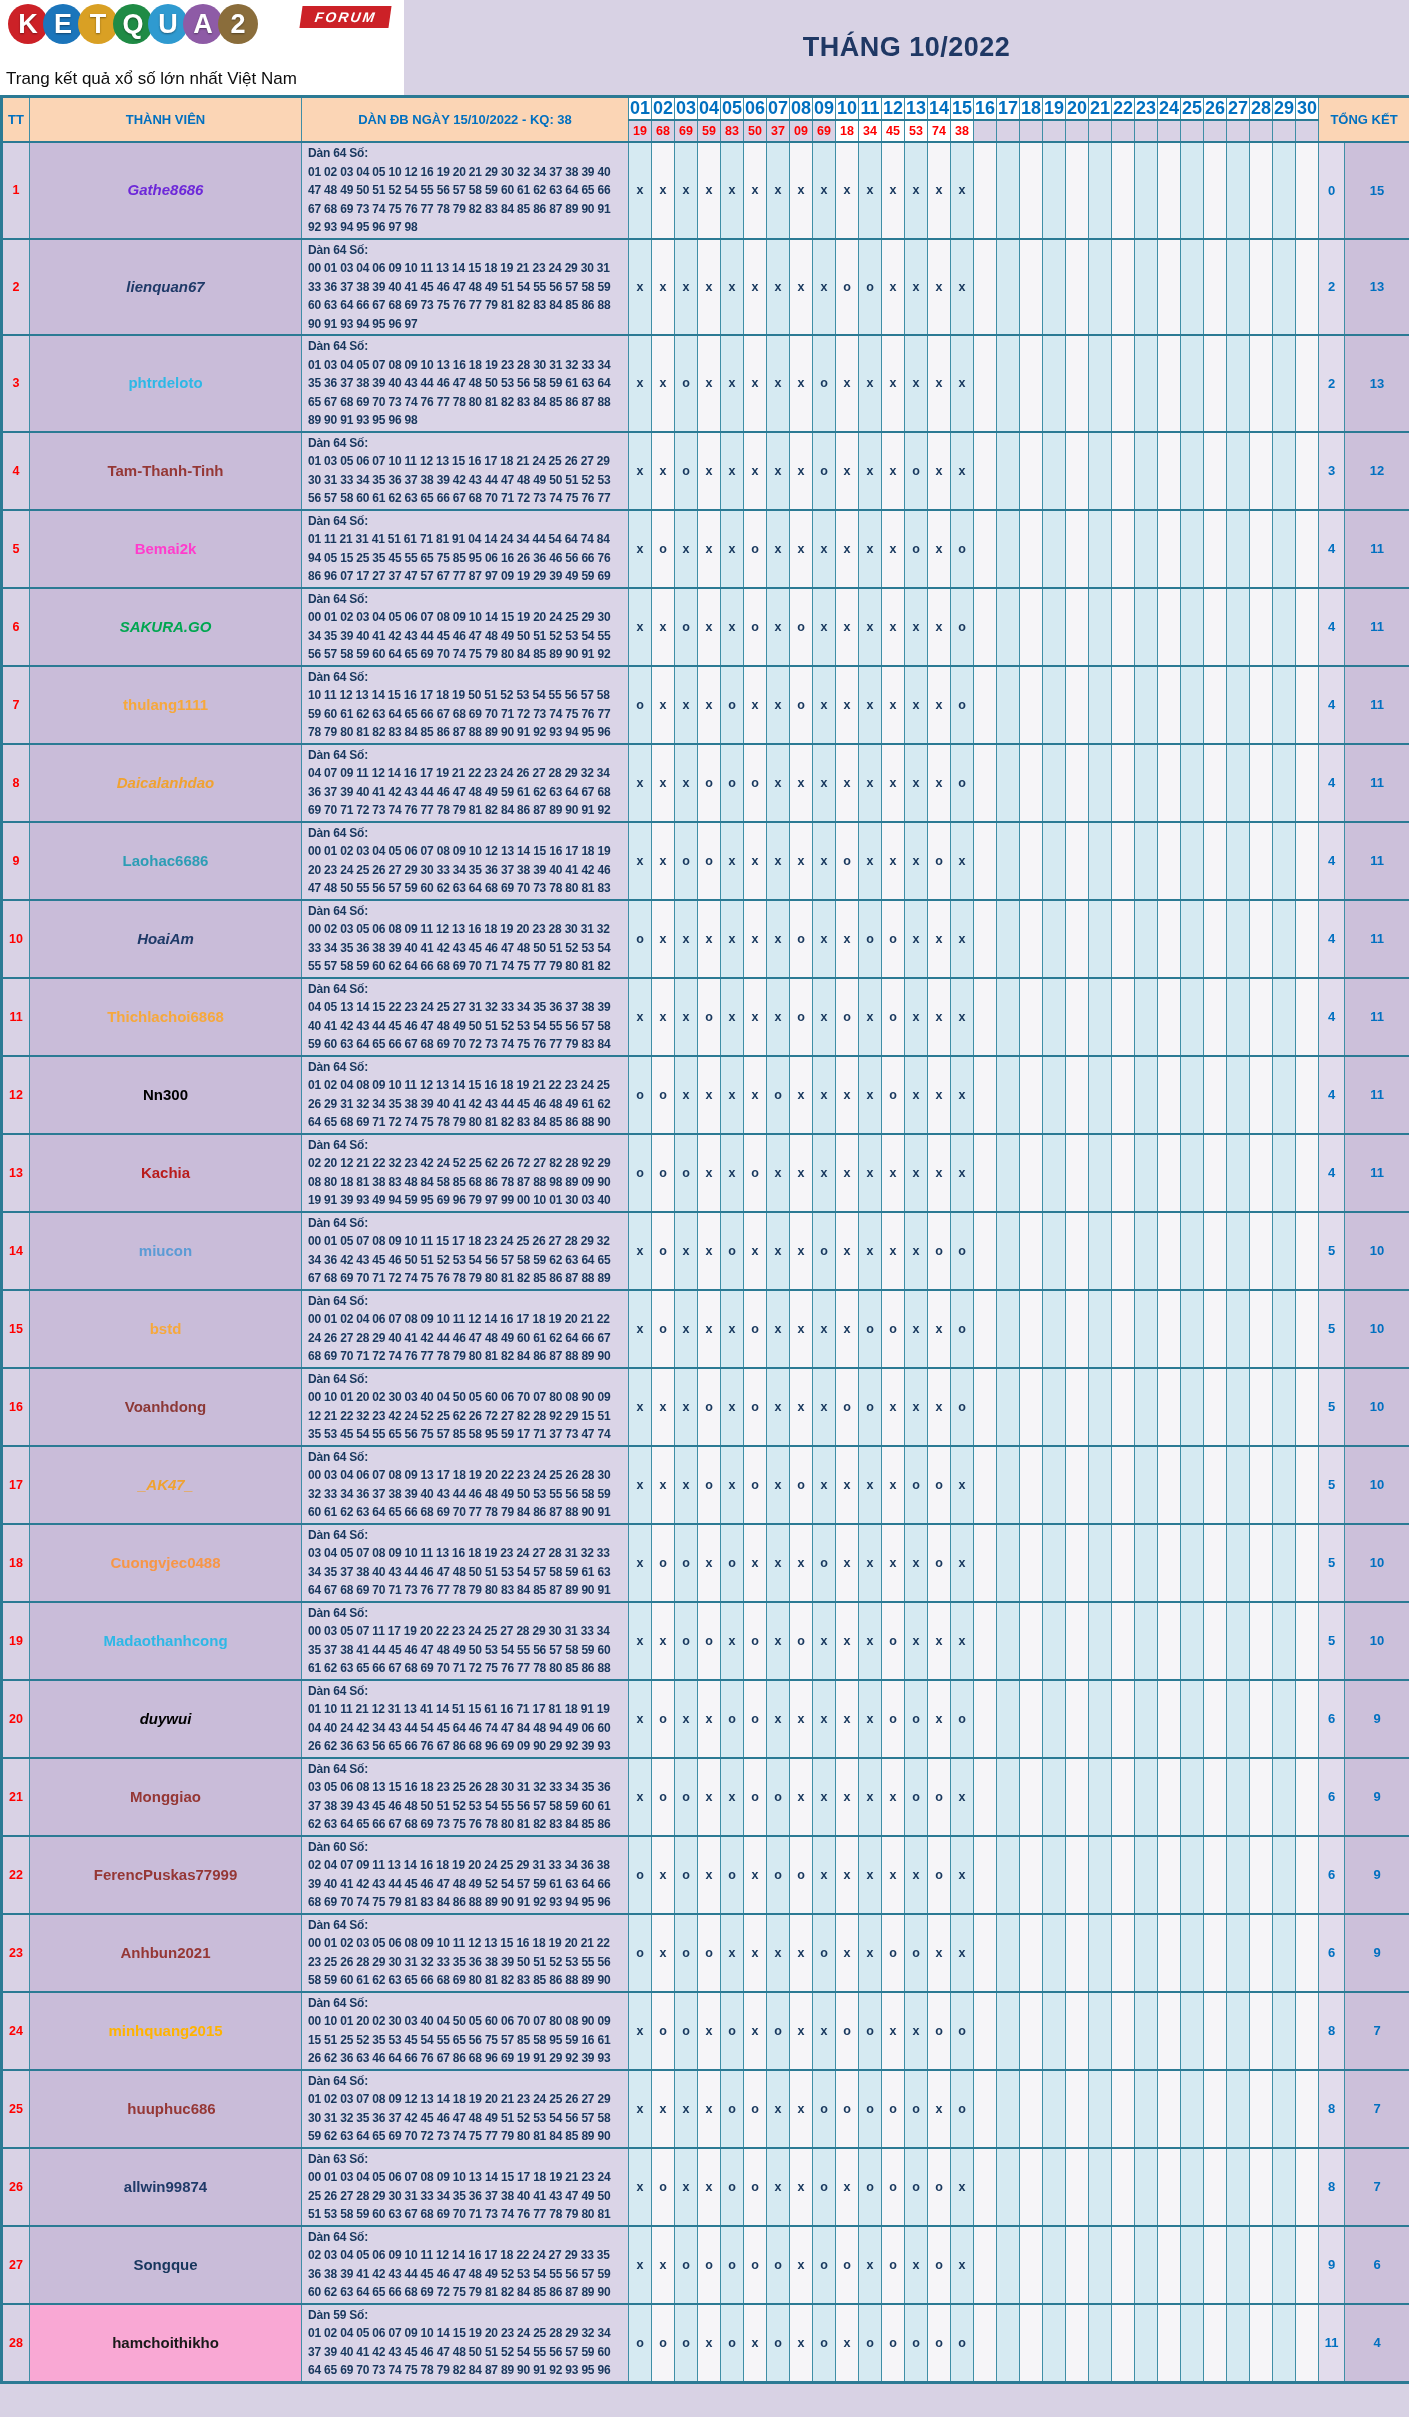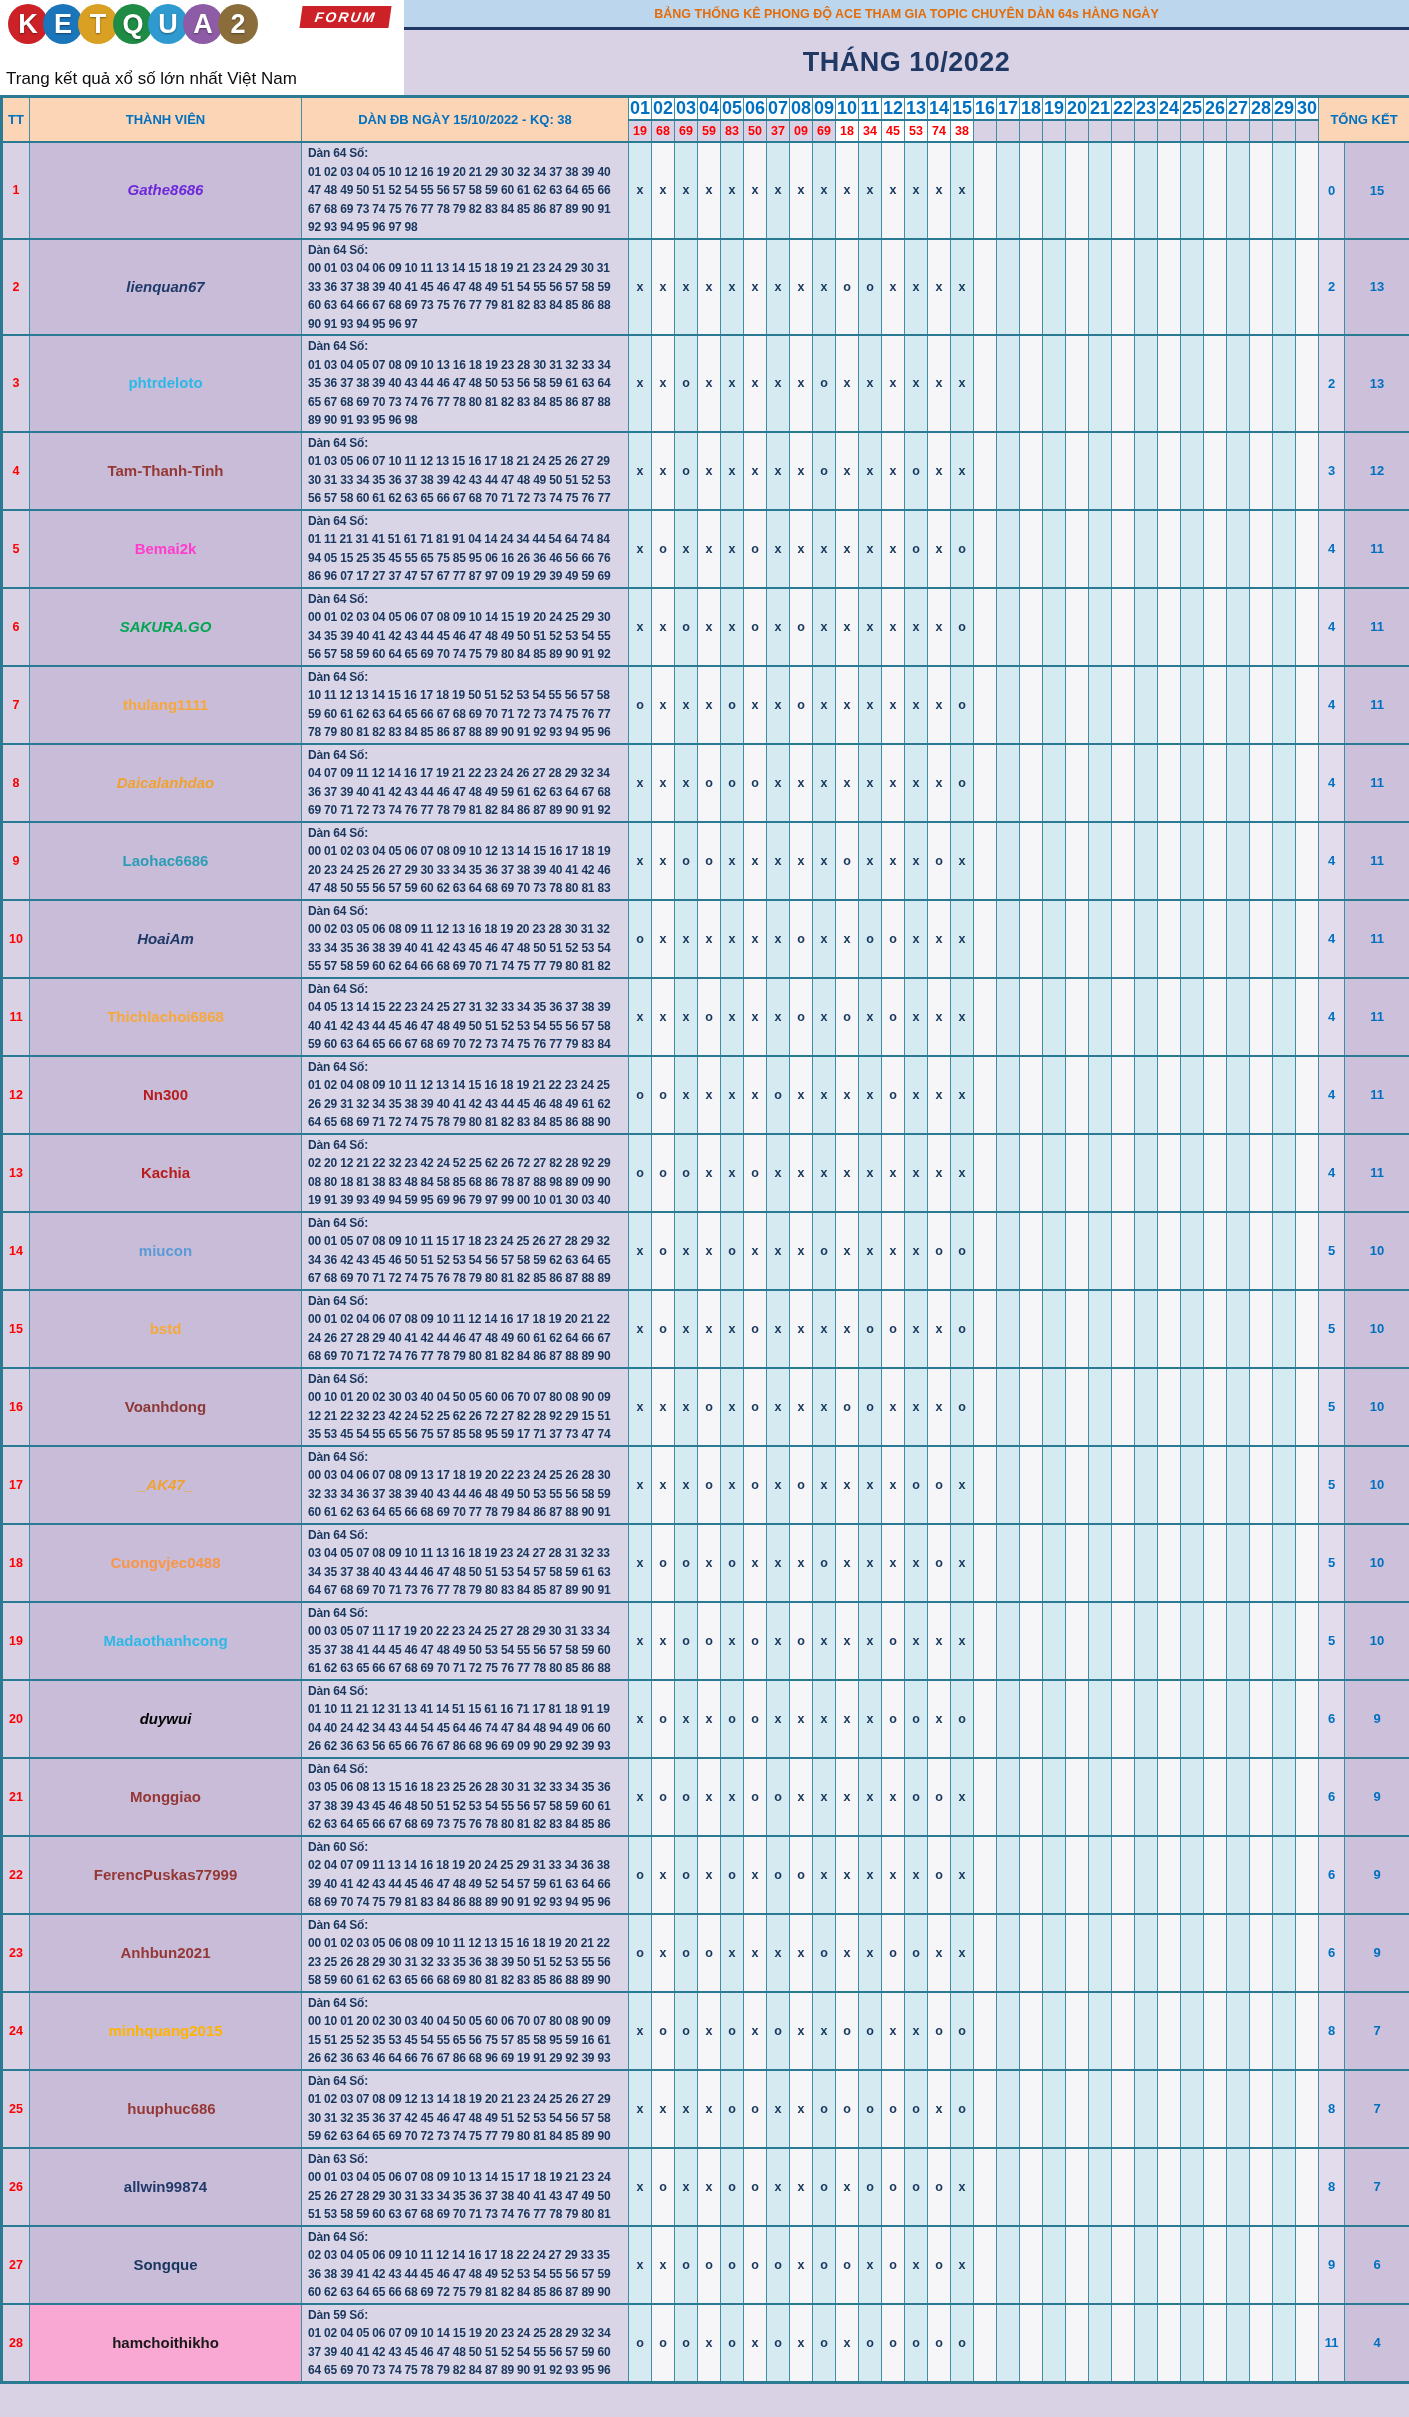--- a/index.html
+++ b/index.html
@@ -54,21 +54,20 @@
           <div class="ball" style="background: rgb(217, 160, 36);">T</div>
           <div class="ball" style="background: rgb(31, 139, 69);">Q</div>
           <div class="ball" style="background: rgb(47, 154, 208);">U</div>
           <div class="ball" style="background: rgb(142, 91, 166);">A</div>
           <div class="ball" style="background: rgb(138, 109, 59);">2</div>
         </div>
       <div class="forum-badge">FORUM</div>
       <div class="tagline">Trang kết quả xổ số lớn nhất Việt Nam</div>
     </div>
     <div class="top-right">
-      <div class="banner">BẢNG THỐNG KÊ PHONG ĐỘ ACE THAM GIA TOPIC CHUYÊN DÀN 64s HÀNG NGÀY</div>
       <div class="month-title">THÁNG 10/2022</div>
     </div>
   </div>
 
   <table>
     <colgroup id="cols">
         <col style="width: 28px;">
         <col style="width: 272px;">
         <col style="width: 327px;">
         <col style="width: 23px;">
@@ -637,21 +636,21 @@
           <td class="mark"></td>
           <td class="mark alt"></td>
           <td class="mark"></td>
           <td class="mark alt"></td>
           <td class="mark"></td>
           <td class="tk1">4</td>
           <td class="tk2">11</td>
         </tr>
         <tr>
           <td class="tt">12</td>
-          <td class="member"><span class="mname" style="color: #b91c1c;">Nn300</span></td>
+          <td class="member"><span class="mname" style="color: #000000;">Nn300</span></td>
           <td class="dan">
             <div class="dan-label">Dàn 64 Số:</div>
             <div class="dan-line">01 02 04 08 09 10 11 12 13 14 15 16 18 19 21 22 23 24 25</div>
             <div class="dan-line">26 29 31 32 34 35 38 39 40 41 42 43 44 45 46 48 49 61 62</div>
             <div class="dan-line">64 65 68 69 71 72 74 75 78 79 80 81 82 83 84 85 86 88 90</div>
           </td>
           <td class="mark alt">o</td>
           <td class="mark">o</td>
           <td class="mark alt">x</td>
           <td class="mark">x</td>

